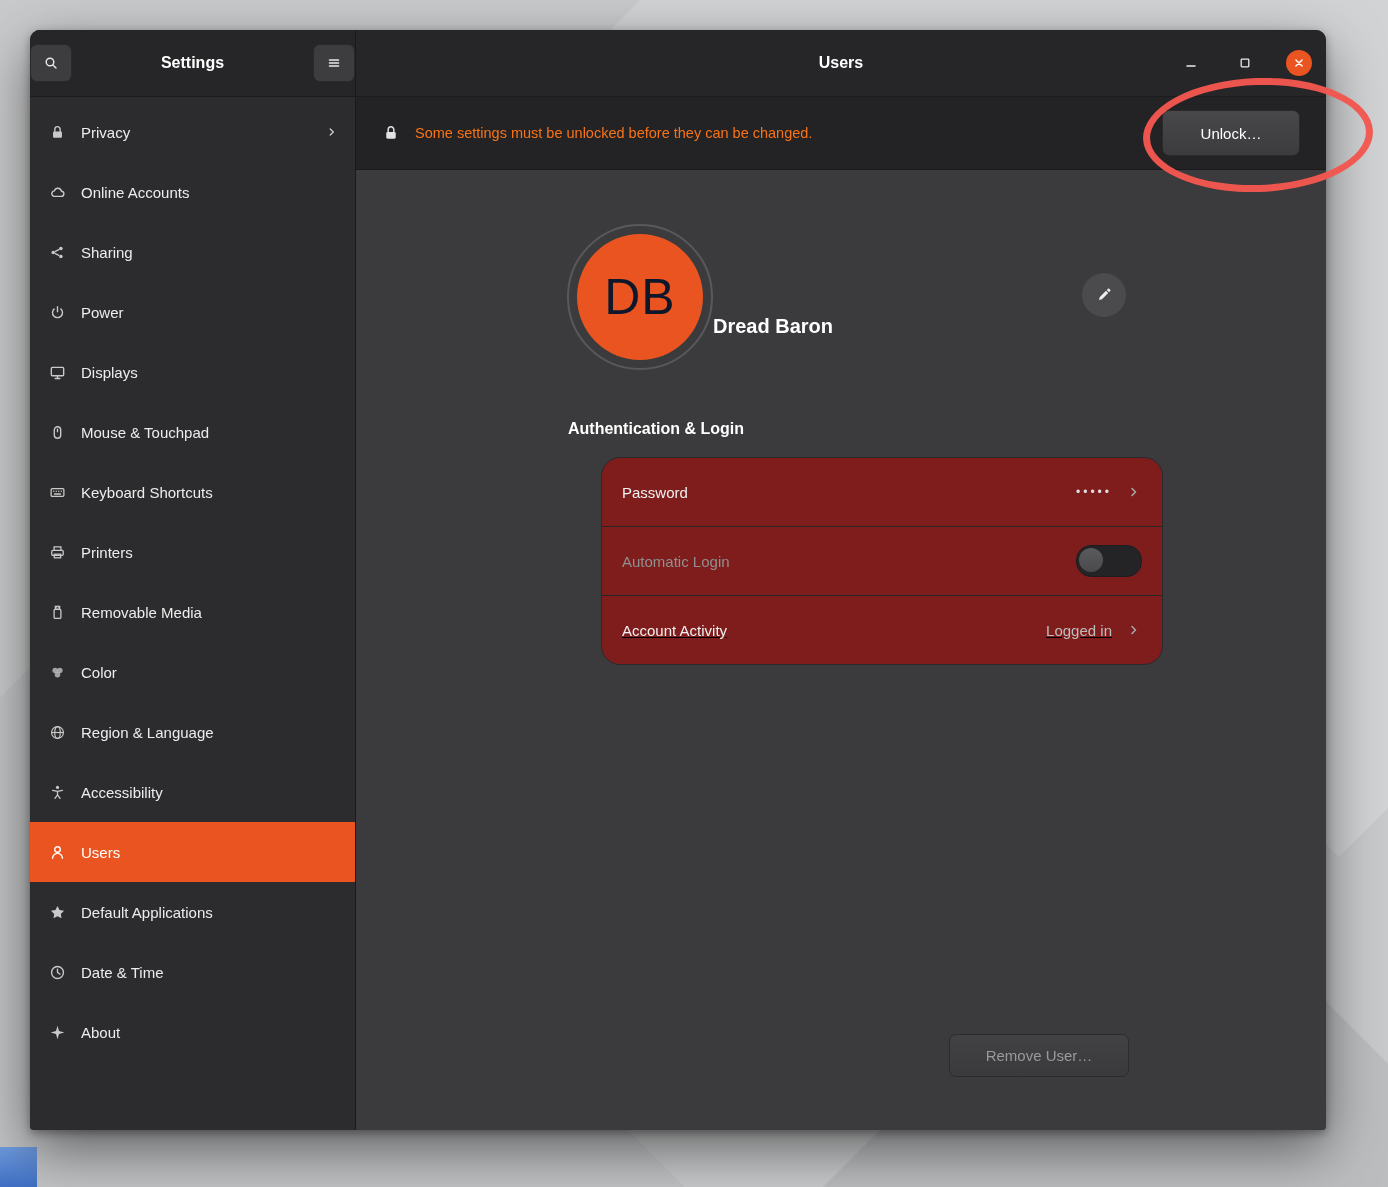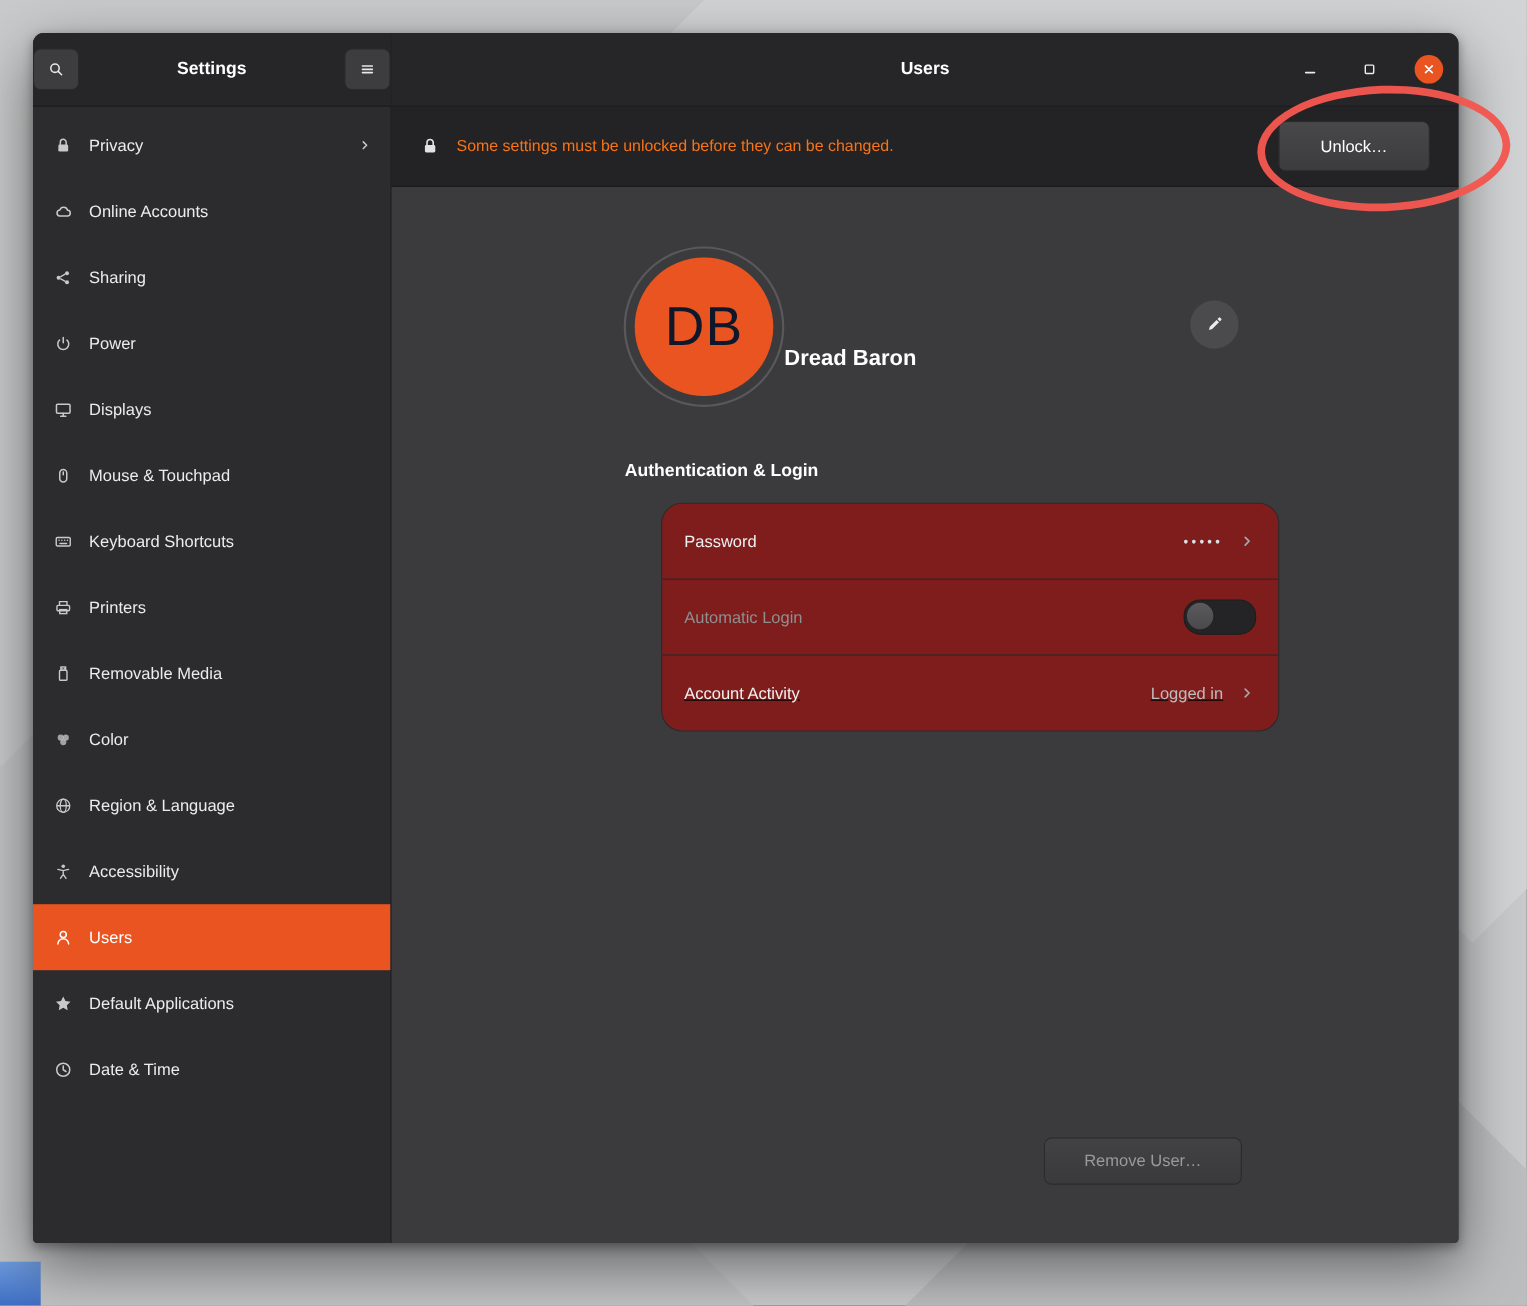--- a/index.html
+++ b/index.html
@@ -269,20 +269,28 @@
         <div class="side-item">
           <span style="display:flex">
               <svg width="17" height="17" viewBox="0 0 16 16" fill="none" stroke="currentColor" stroke-width="1.3">
                 <circle cx="8" cy="8" r="5.6"></circle>
                 <path d="M8 4.8V8l2.3 1.5" stroke-linecap="round"></path>
               </svg>
             </span>
           <span class="label">Date &amp; Time</span>
         </div>
 
+        <div class="side-item">
+          <span style="display:flex">
+              <svg width="17" height="17" viewBox="0 0 16 16" fill="currentColor" stroke="none">
+                <path d="M8 1.6l1.4 4.9L14.4 8l-5 1.5L8 14.4 6.6 9.5 1.6 8l5-1.5z"></path>
+              </svg>
+            </span>
+          <span class="label">About</span>
+        </div>
 
       </nav>
     </aside>
 
     <section class="main">
 
       <div class="headerbar">
         <div class="header-title">Users</div>
         <div class="win-controls">
           <div class="wc-btn">

